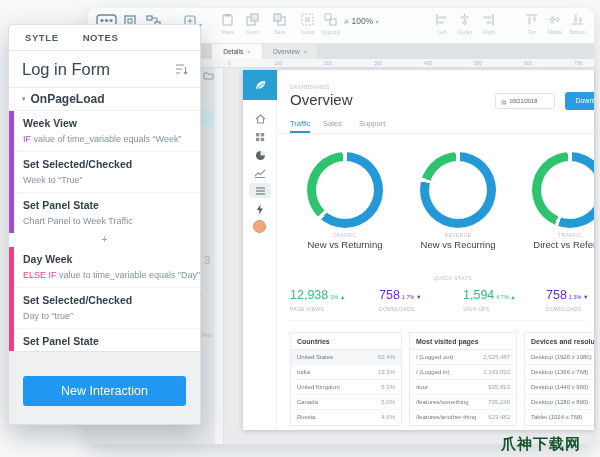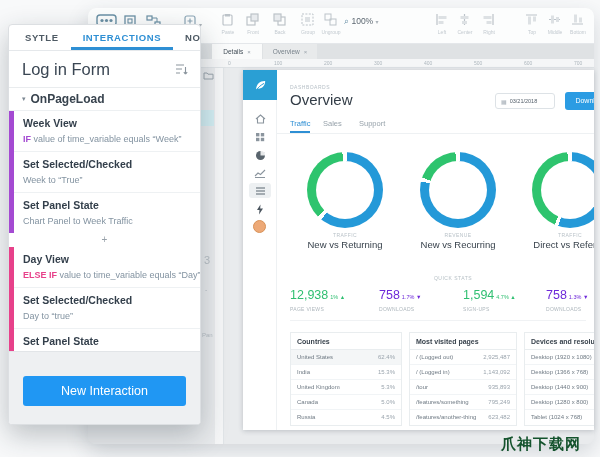--- a/index.html
+++ b/index.html
@@ -104,21 +104,21 @@
   .p-event { height:23px; display:flex; align-items:center; padding-left:13px; gap:5px;
     border-bottom:1px solid #edf0f2; }
   .p-event .car { font-size:7px; color:#7d8893; }
   .p-event .ev { font-size:12px; font-weight:bold; color:#38434e; }
   .grp { position:relative; border-left:5px solid; }
   .grp.week { border-color:#a44ad2; }
   .grp.day { border-color:#e7418a; }
   .irow { padding:6px 8px 7px 9px; border-bottom:1px solid #eef1f3; }
   .irow .t { font-size:10.5px; font-weight:bold; color:#333f4b; margin-bottom:5px; }
   .irow .d { font-size:9px; color:#8393a1; white-space:nowrap; }
-  .kw { font-weight:bold;text-align:right; }
+  .kw { font-weight:normal;text-align:right; }
   .kw.pu { color:#a44ad2; } .kw.pk { color:#e7418a; }
   .plusline { height:14px; text-align:center; font-size:10px; color:#97a1aa; line-height:13px; }
   .pluspill { height:12px; display:flex; align-items:center; justify-content:center; }
   .pluspill .pill { width:40px; height:8px; background:#e0e4e7; border-radius:4px; text-align:center;
     font-size:7px; line-height:7px; color:#7d8893; }
   .p-footer { position:absolute; left:0; bottom:0; width:100%; height:73px; background:#eef0f2;
     border-top:1px solid #e2e5e8; }
   .ni-btn { position:absolute; left:14px; top:24px; width:163px; height:30px; background:#2097f3;
     border-radius:3px; color:#fff; font-size:12.5px; display:flex; align-items:center; justify-content:center; }
 
@@ -443,21 +443,20 @@
       <div class="crow">
           <span class="cl">Tablet (1024 x 768)</span>
           <span class="cv"></span>
         </div>
     </div>
   </div>
 
   <div class="panel">
     <div class="p-tabs">
       <div class="p-tab" style="padding-left:16px;">SYTLE</div>
-      <div class="p-tab on">INTERACTIONS</div>
       <div class="p-tab">NOTES</div>
     </div>
     <div class="p-title-row">
       <div class="p-title">Log in Form</div>
       <div>
         <svg width="13" height="12" viewBox="0 0 13 12">
             <path d="M1 2 H9 M1 6 H7 M1 10 H5" stroke="#8b959e" stroke-width="1.2"></path>
             <path d="M10.5 4 V11 M10.5 11 L8.8 9.2 M10.5 11 L12.2 9.2" stroke="#8b959e" stroke-width="1.1" fill="none"></path>
           </svg>
       </div>
@@ -478,21 +477,21 @@
       </div>
       <div class="irow" style="border-bottom:none;">
         <div class="t">Set Panel State</div>
         <div class="d">Chart Panel to Week Traffic</div>
       </div>
     </div>
     <div class="plusline">+</div>
 
     <div class="grp day">
       <div class="irow">
-        <div class="t">Day View</div>
+        <div class="t">Day Week</div>
         <div class="d"><span class="kw pk">ELSE IF</span><span> value to time_variable equals “Day”</span></div>
       </div>
       <div class="irow">
         <div class="t">Set Selected/Checked</div>
         <div class="d">Day to “true”</div>
       </div>
       <div class="irow" style="border-bottom:none;">
         <div class="t">Set Panel State</div>
         <div class="d">Chart Panel to Day Traffic Fade 500ms</div>
       </div>

